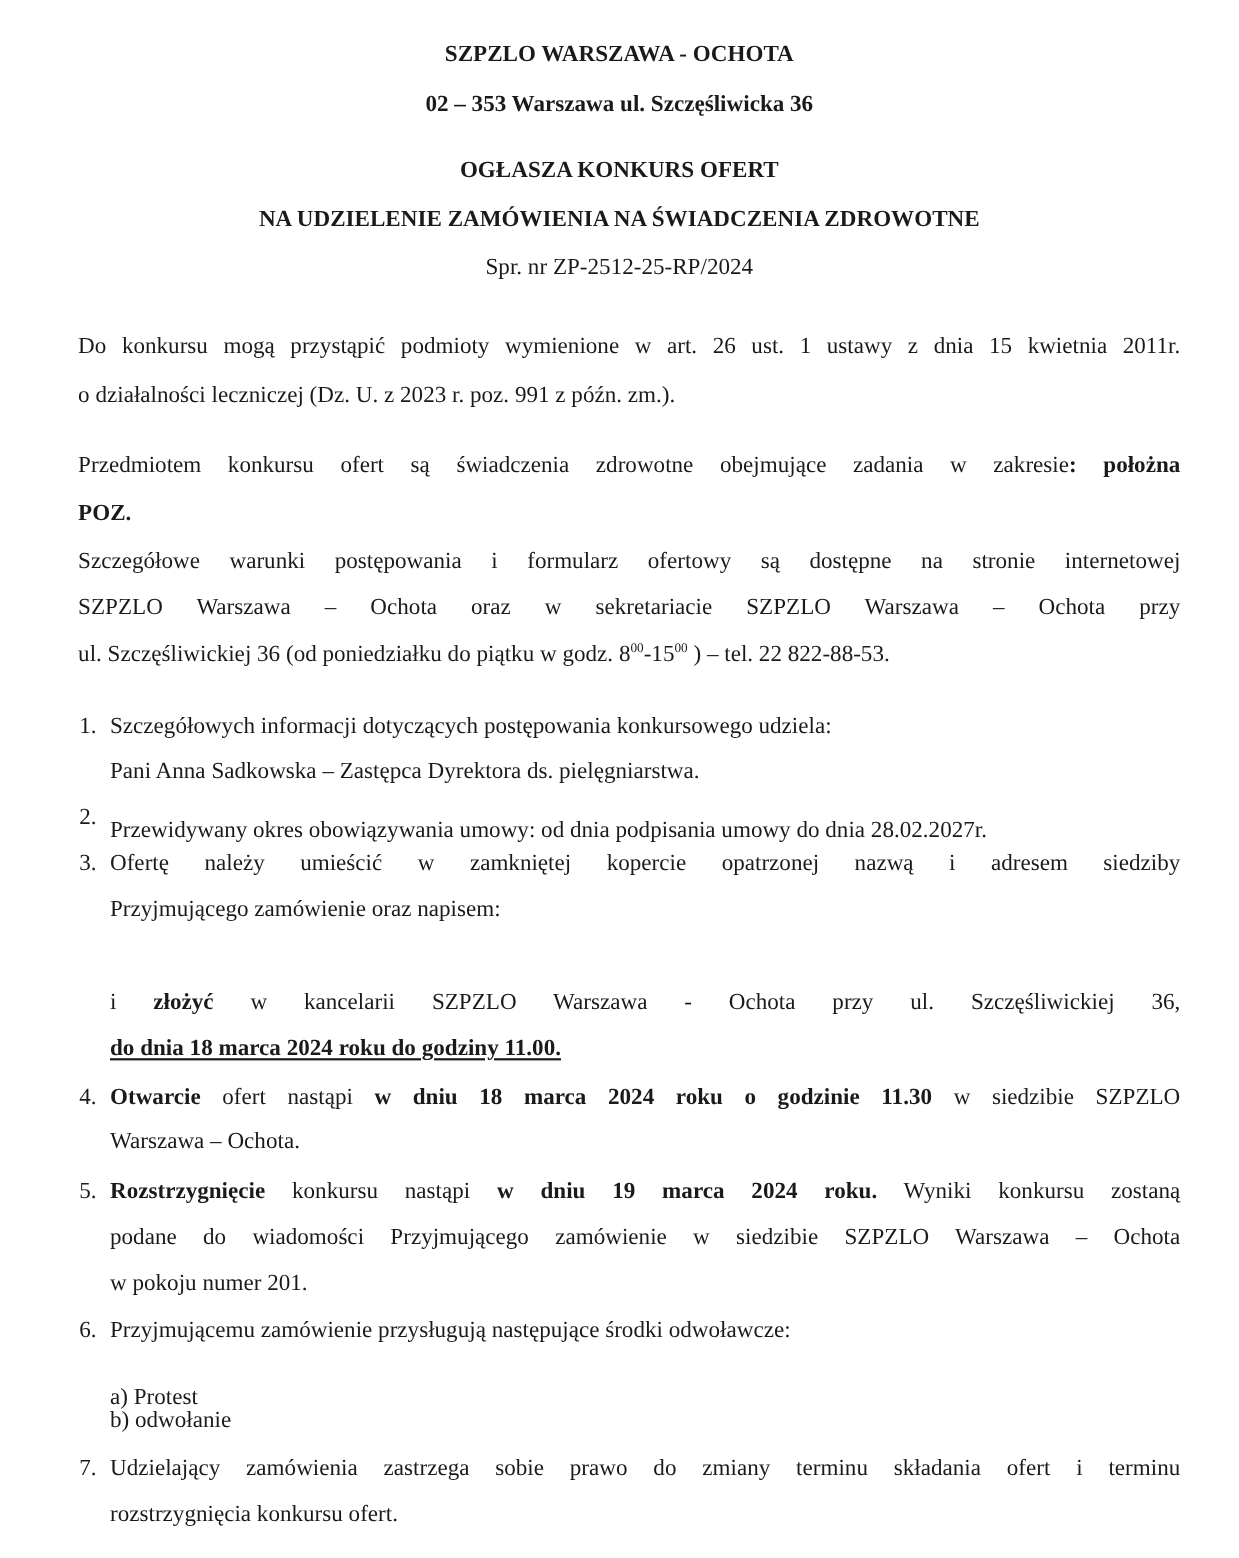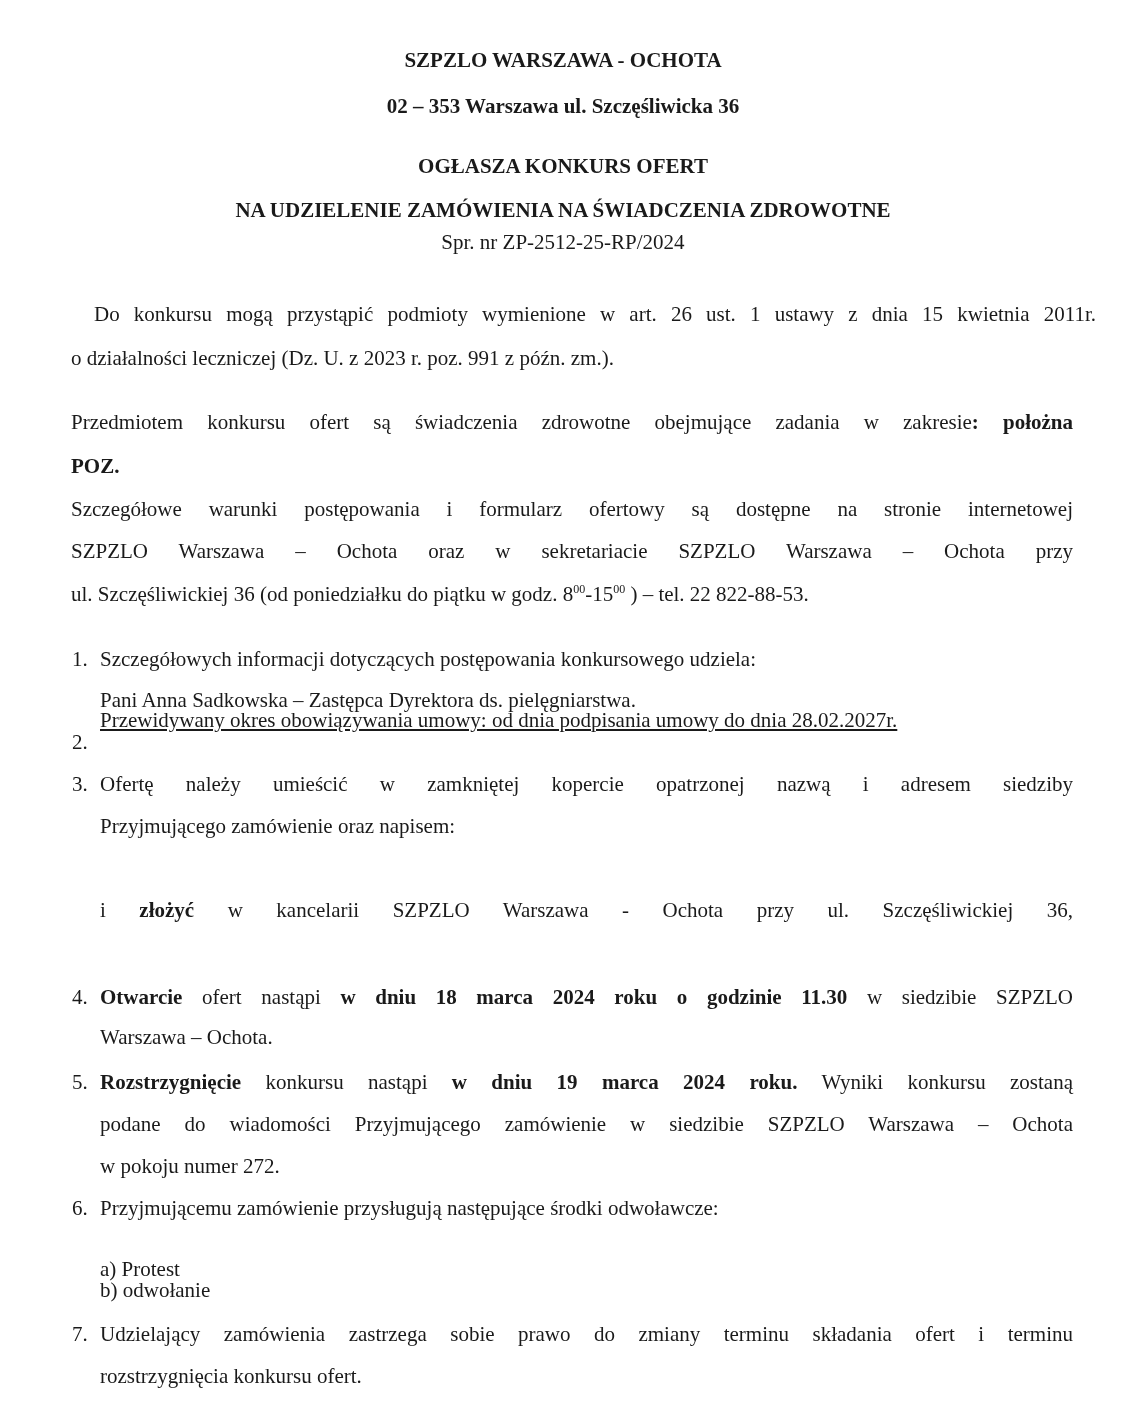--- a/index.html
+++ b/index.html
@@ -22,21 +22,21 @@
       width: 1126px;
       height: 1416px;
     }
     .center {
       position: absolute;
       left: 0;
       width: 1126px;
       text-align: center;
       white-space: nowrap;
     }
-    .h-bold { font-weight: bold; font-size: 21px; margin-top: 12px; }
+    .h-bold { font-weight: bold; font-size: 21px; }
     .h-reg { font-size: 21px; }
     .line {
       position: absolute;
       white-space: nowrap;
       font-size: 21px;
       line-height: 24px;
     }
     .just {
       position: absolute;
       font-size: 21px;
@@ -60,21 +60,21 @@
 <body>
 
 <div class="page">
 
   <div class="center h-bold" style="top:36px;">SZPZLO WARSZAWA - OCHOTA</div>
   <div class="center h-bold" style="top:82px;">02 – 353 Warszawa ul. Szczęśliwicka 36</div>
   <div class="center h-bold" style="top:142px;">OGŁASZA KONKURS OFERT</div>
   <div class="center h-bold" style="top:186px;">NA UDZIELENIE ZAMÓWIENIA NA ŚWIADCZENIA ZDROWOTNE</div>
   <div class="center h-reg" style="top:230px;">Spr. nr ZP-2512-25-RP/2024</div>
 
-  <div class="just" style="left:71px; width:1002px; top:302px;margin-left:23px;">Do konkursu mogą przystąpić podmioty wymienione w art. 26 ust. 1 ustawy z dnia 15 kwietnia 2011r.</div>
+  <div class="just" style="left:71px; width:1002px; top:302px;">Do konkursu mogą przystąpić podmioty wymienione w art. 26 ust. 1 ustawy z dnia 15 kwietnia 2011r.</div>
   <div class="line" style="left:71px; top:346px;">o działalności leczniczej (Dz. U. z 2023 r. poz. 991 z późn. zm.).</div>
 
   <div class="just" style="left:71px; width:1002px; top:410px;">
     <span>Przedmiotem konkursu ofert są świadczenia zdrowotne obejmujące zadania w zakresie</span><b>:</b>
     <b>położna</b>
   </div>
   <div class="line" style="left:71px; top:454px;">
     <b>POZ.</b>
   </div>
 
@@ -82,43 +82,46 @@
   <div class="just" style="left:71px; width:1002px; top:539px;">SZPZLO Warszawa – Ochota oraz w sekretariacie SZPZLO Warszawa – Ochota przy</div>
   <div class="line" style="left:71px; top:582px;">
     <span>ul. Szczęśliwickiej 36 (od poniedziałku do piątku w godz. 8</span><sup>00</sup><span>-15</span><sup>00</sup><span> ) – tel. 22 822-88-53.</span>
   </div>
 
   <div class="num" style="left:72px; top:647px;">1.</div>
   <div class="line" style="left:100px; top:647px;">Szczegółowych informacji dotyczących postępowania konkursowego udziela:</div>
   <div class="line" style="left:100px; top:688px;">Pani Anna Sadkowska – Zastępca Dyrektora ds. pielęgniarstwa.</div>
 
   <div class="num" style="left:72px; top:730px;">2.</div>
-  <div class="line" style="left:100px; top:708px;text-decoration:underline;">Przewidywany okres obowiązywania umowy: od dnia podpisania umowy do dnia 28.02.2027r.</div>
+  <div class="line" style="left:100px; top:742px;">Przewidywany okres obowiązywania umowy: od dnia podpisania umowy do dnia 28.02.2027r.</div>
 
   <div class="num" style="left:72px; top:772px;">3.</div>
   <div class="just" style="left:100px; width:973px; top:772px;">Ofertę należy umieścić w zamkniętej kopercie opatrzonej nazwą i adresem siedziby</div>
   <div class="line" style="left:100px; top:814px;">Przyjmującego zamówienie oraz napisem:</div>
   <div class="just" style="left:100px; width:973px; top:898px;">
     <span>i</span>
     <b>złożyć</b>
     <span>w kancelarii SZPZLO Warszawa - Ochota przy ul. Szczęśliwickiej 36,</span>
+  </div>
+  <div class="line" style="left:100px; top:940px;">
+    <span class="uline">do dnia 18 marca 2024 roku  do godziny 11.00.</span>
   </div>
 
   <div class="num" style="left:72px; top:985px;">4.</div>
   <div class="just" style="left:100px; width:973px; top:985px;">
     <b>Otwarcie</b><span> ofert nastąpi </span><b>w dniu 18 marca 2024 roku o godzinie 11.30</b><span> w siedzibie SZPZLO</span>
   </div>
   <div class="line" style="left:100px; top:1025px;">Warszawa – Ochota.</div>
 
   <div class="num" style="left:72px; top:1070px;">5.</div>
   <div class="just" style="left:100px; width:973px; top:1070px;">
     <b>Rozstrzygnięcie</b><span> konkursu nastąpi </span><b>w dniu 19 marca 2024 roku.</b><span> Wyniki konkursu zostaną</span>
   </div>
   <div class="just" style="left:100px; width:973px; top:1112px;">podane do wiadomości Przyjmującego zamówienie w siedzibie SZPZLO Warszawa – Ochota</div>
-  <div class="line" style="left:100px; top:1154px;">w pokoju numer 272.</div>
+  <div class="line" style="left:100px; top:1154px;">w pokoju numer 201.</div>
 
   <div class="num" style="left:72px; top:1196px;">6.</div>
   <div class="line" style="left:100px; top:1196px;">Przyjmującemu zamówienie przysługują następujące środki odwoławcze:</div>
   <div class="line" style="left:100px; top:1237px;margin-top:20px;">a) Protest</div>
   <div class="line" style="left:100px; top:1278px;">b) odwołanie</div>
 
   <div class="num" style="left:72px; top:1322px;">7.</div>
   <div class="just" style="left:100px; width:973px; top:1322px;">Udzielający zamówienia zastrzega sobie prawo do zmiany terminu składania ofert i terminu</div>
   <div class="line" style="left:100px; top:1364px;">rozstrzygnięcia konkursu ofert.</div>
 

